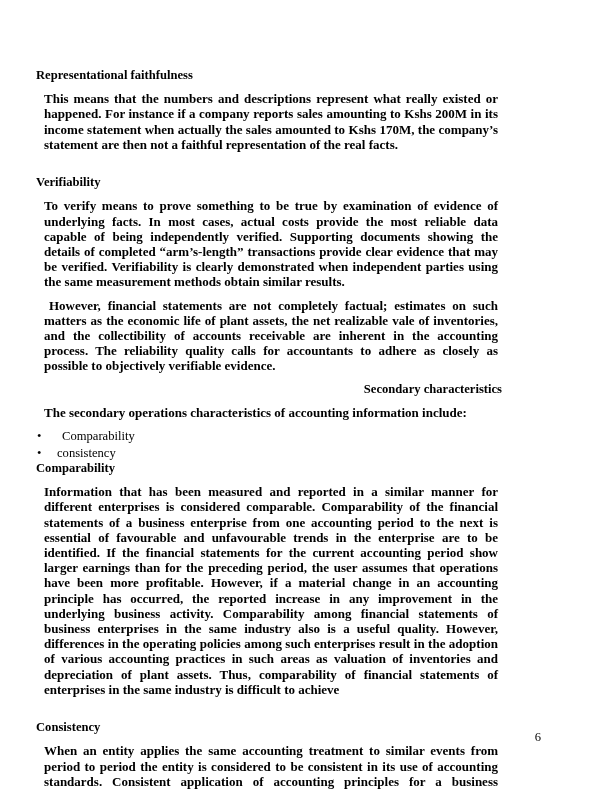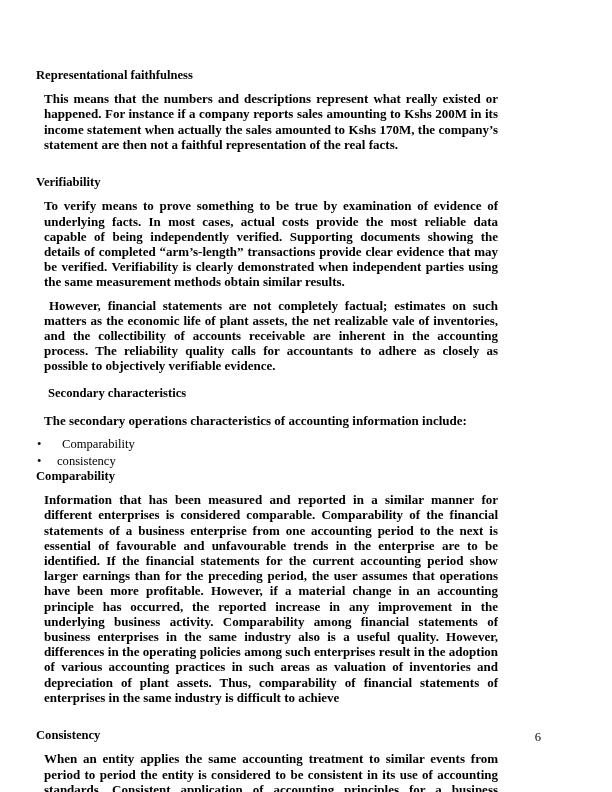--- a/index.html
+++ b/index.html
@@ -31,22 +31,22 @@
     font-weight: bold;
     font-size: 12.6px;
     line-height: 15.2px;
     margin: 0;
     text-align: left;
   }
   .heading-center {
     font-weight: bold;
     font-size: 12.6px;
     line-height: 15.2px;
-    margin: 12px;
-    text-align: left;
+    margin: 4px;
+    text-align: right;
   }
   .para {
     font-size: 13px;
     line-height: 15.2px;
     margin: 8px;
     text-align: justify;
     text-justify: inter-word;
     hyphens: none;
     font-weight: bold;
   }

